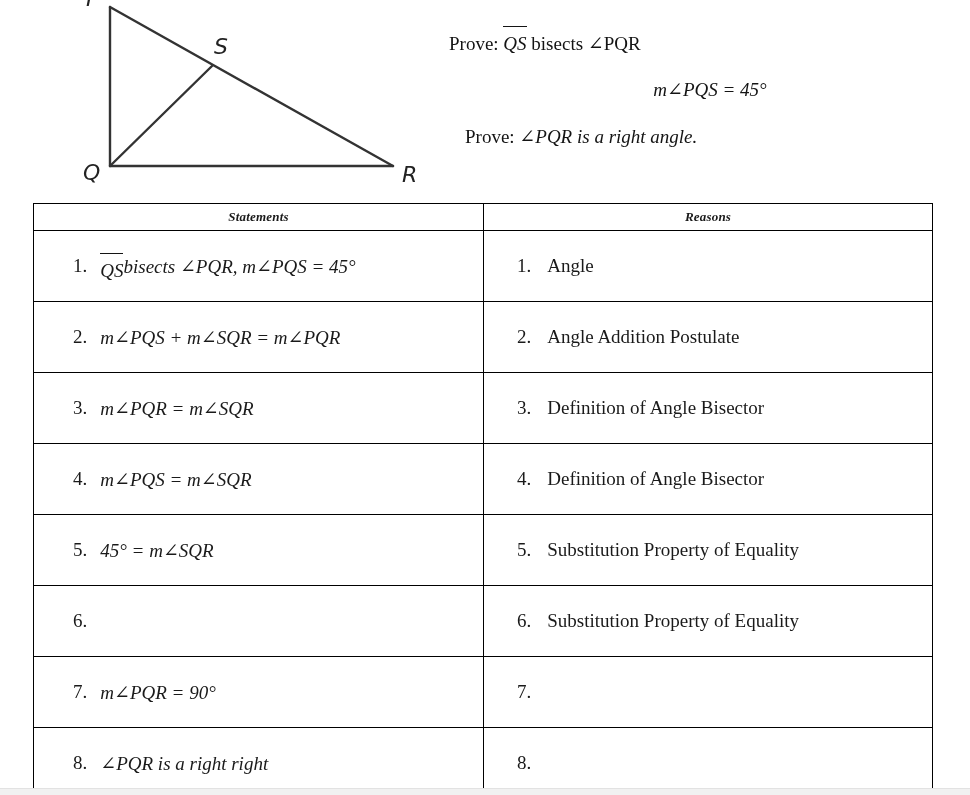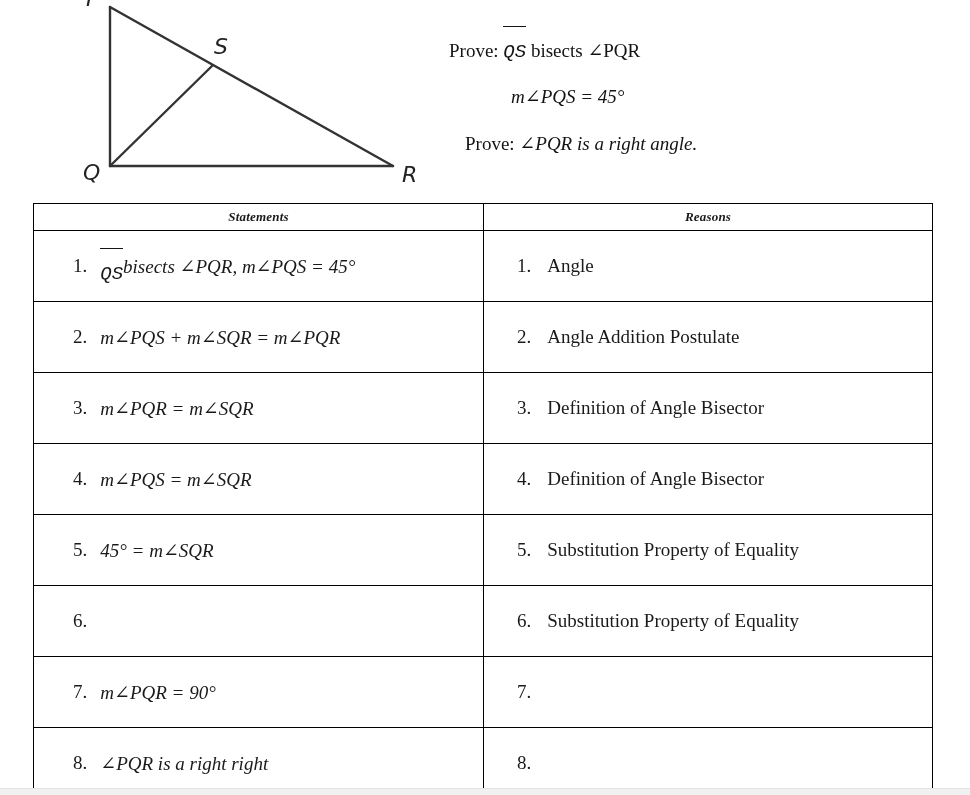--- a/index.html
+++ b/index.html
@@ -45,34 +45,33 @@
     top: 26px;
     width: 460px;
   }
   .gp-line {
     font-size: 19px;
     line-height: 1.15;
     white-space: nowrap;
     color: #141414;
   }
   .gp-line.l1 { margin-left: 0px; }
-  .gp-line.l2 { margin-left: 62px; margin-top: 24px; }
+  .gp-line.l2 { margin-left: 62px; margin-top: 24px; text-align: center; }
   .gp-line.l3 { margin-left: 16px; margin-top: 25px; }
 
   .mitalic {
     font-family: "Liberation Serif", "DejaVu Serif", serif;
     font-style: italic;
   }
   .overbar {
     font-style: italic;
     border-top: 1.5px solid #141414;
-    padding-top: 16px;
+    padding-top: 7px;
     display: inline-block;
     line-height: 1.0;
-    font-family: Liberation Mono, monospace;
   }
 
   
   #proof-table {
     position: absolute;
     left: 33px;
     top: 203px;
     width: 899px;
     border-collapse: collapse;
     table-layout: fixed;

